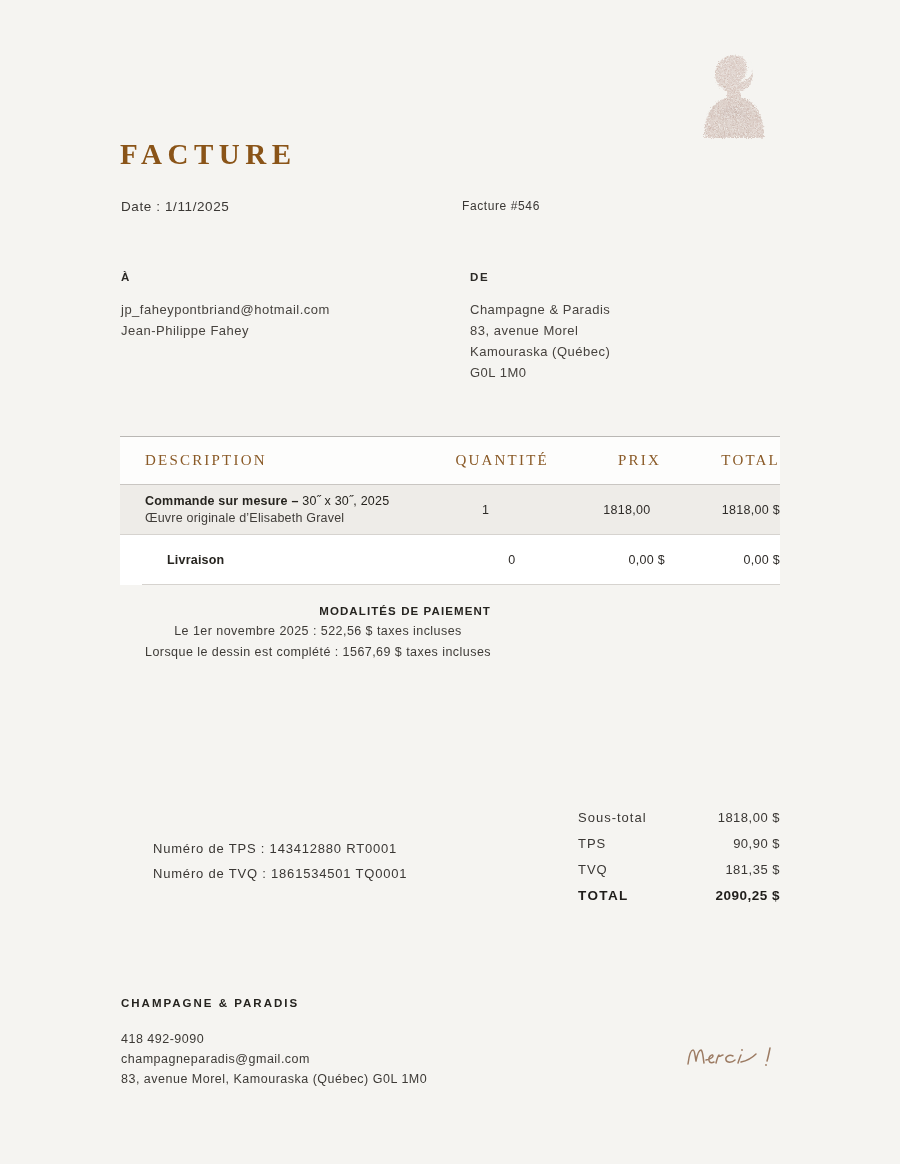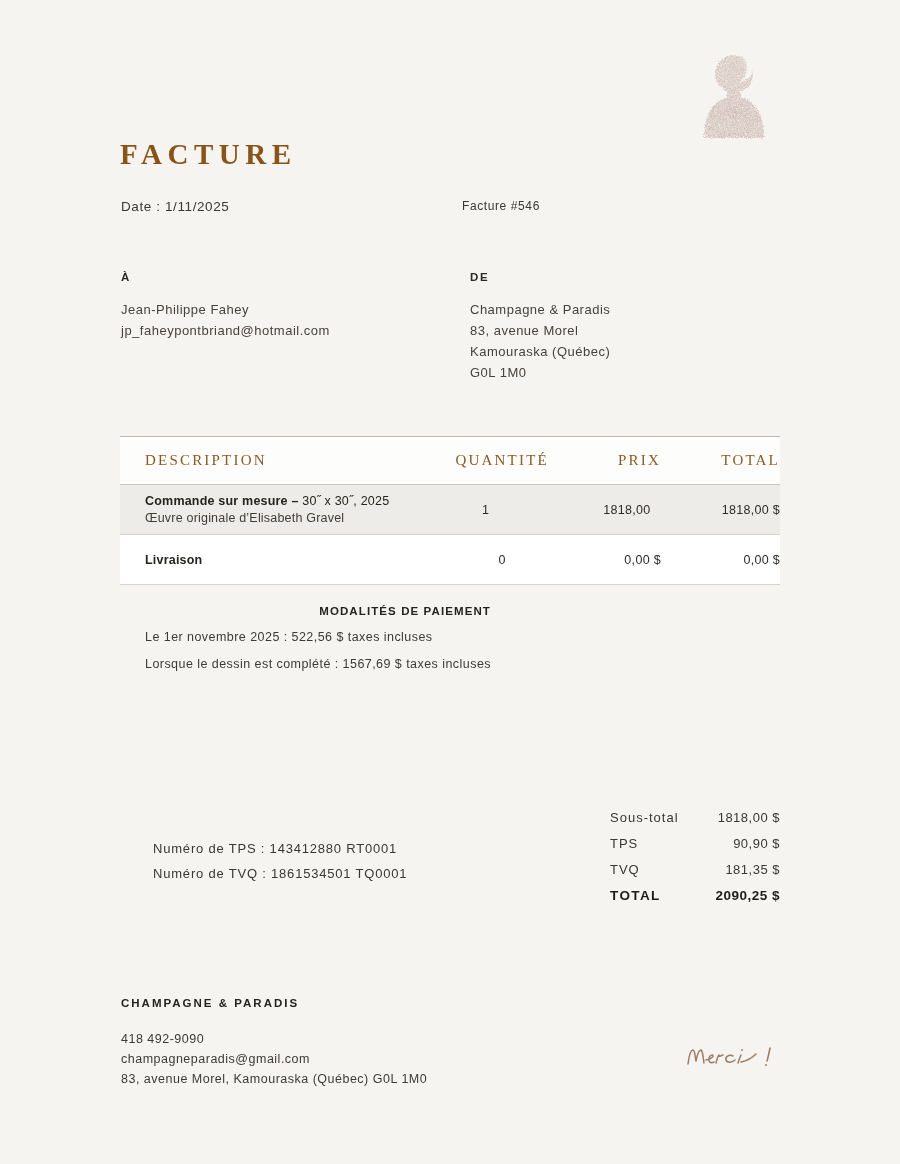--- a/index.html
+++ b/index.html
@@ -112,21 +112,21 @@
     font-family: "Liberation Serif", serif;
     font-size: 15px;
     letter-spacing: 2.2px;
     color: #8a5a27;
   }
   .tbody-row {
     min-height: 50px;
     border-bottom: 1px solid #d6d3cf;
   }
   .tbody-row.alt { background: #eeece8; gap: 24px; }
-  .tbody-row.plain { background: #ffffff; }
+  .tbody-row.plain { background: #ffffff; margin-left: 22px; }
 
   .cell { box-sizing: border-box; }
   .c-desc  { width: 330px; padding-left: 25px; }
   .c-qty   { width: 110px; text-align: center; }
   .c-price { width: 105px; text-align: right; }
   .c-total { width: 120px; text-align: right; padding-right: 0px; }
 
   .item-title {
     font-size: 12.5px;
     font-weight: 700;
@@ -156,21 +156,22 @@
     font-size: 11.5px;
     font-weight: 700;
     letter-spacing: 1.1px;
     color: #25231f;
     text-align: right;
   }
   .mod-line {
     font-size: 12.5px;
     letter-spacing: 0.45px;
     color: #3d3a36;
-    margin-top: 13px;
+    margin-top: 7px;
+    text-align: center;
   }
 
   
   .taxids {
     position: absolute;
     left: 121px;
     top: 836px;
     font-size: 13px;
     line-height: 25px;
     letter-spacing: 0.8px;
@@ -185,21 +186,20 @@
     top: 810px;
     width: 202px;
   }
   .total-row {
     display: flex;
     justify-content: space-between;
     font-size: 13px;
     letter-spacing: 1px;
     color: #3a3734;
     margin-bottom: 11px;
-    margin-left: 32px;
   }
   .total-row.grand {
     font-weight: 700;
     font-size: 13.5px;
     color: #1f1d1a;
     margin-top: 6px;
     letter-spacing: 1.4px;
   }
   .total-row .tv { letter-spacing: 0.5px; }
 
@@ -278,22 +278,22 @@
     <div>Date : 1/11/2025</div>
   </div>
 
   <div class="meta-right">
     <div>Facture #546</div>
   </div>
 
   <div class="party-to">
     <div class="party-label">À</div>
     <div class="party-lines">
+      <div>jp_faheypontbriand@hotmail.com</div>
       <div>Jean-Philippe Fahey</div>
-      <div>jp_faheypontbriand@hotmail.com</div>
     </div>
   </div>
 
   <div class="party-from">
     <div class="party-label">DE</div>
     <div class="party-lines">
       <div>Champagne &amp; Paradis</div>
       <div>83, avenue Morel</div>
       <div>Kamouraska (Québec)</div>
       <div>G0L 1M0</div>

